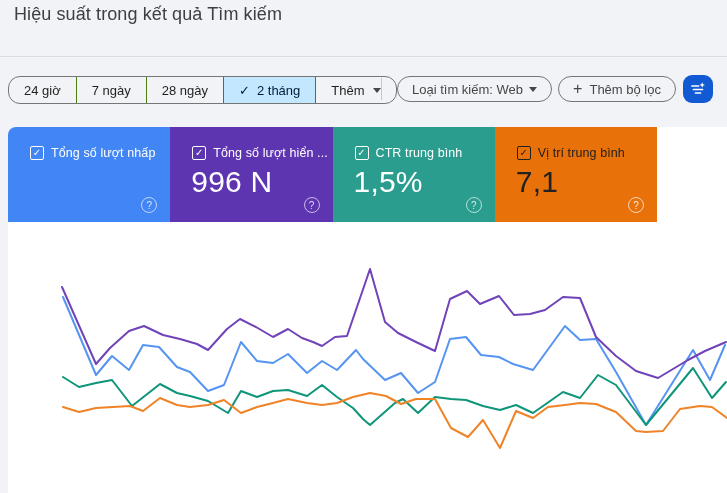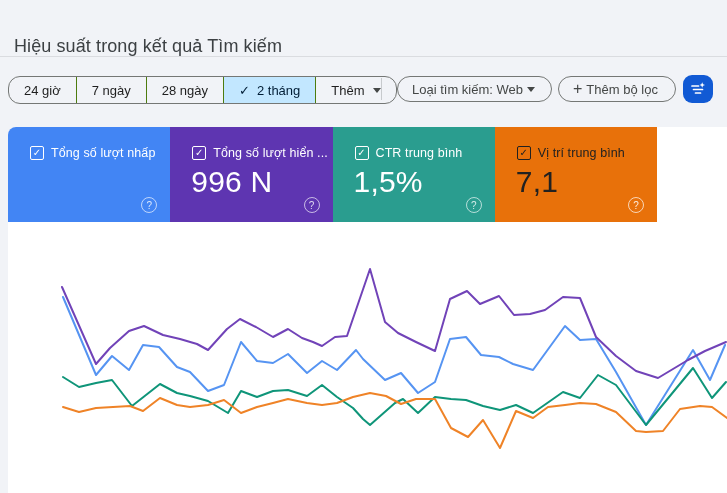--- a/index.html
+++ b/index.html
@@ -3,21 +3,21 @@
 <meta charset="utf-8">
 <style>
   html,body{margin:0;padding:0;}
   body{
     width:727px;height:493px;position:relative;overflow:hidden;
     background:#f1f3f7;
     font-family:"Liberation Sans","DejaVu Sans",sans-serif;
     -webkit-font-smoothing:antialiased;
   }
   .page-title{
-    position:absolute;left:14px;top:36px;
+    position:absolute;left:14px;top:4px;
     font-size:18px;color:#3c4043;font-weight:400;letter-spacing:.1px;
   }
   .header-divider{
     position:absolute;left:0;top:56px;width:727px;height:1px;background:#dadce0;
   }
 
   
   .segmented{
     position:absolute;left:8px;top:76px;height:26px;
     display:inline-flex;align-items:stretch;
@@ -34,21 +34,21 @@
   .segment .caret{margin-left:8px;}
   .caret{
     width:0;height:0;border-left:4.5px solid transparent;border-right:4.5px solid transparent;
     border-top:5px solid #444746;display:inline-block;
   }
   .v-divider{
     position:absolute;left:381px;top:78px;width:1px;height:22px;background:#c7cacd;
   }
   .pill{
     position:absolute;top:76px;height:26px;box-sizing:border-box;
-    display:inline-flex;align-items:center;justify-content:flex-start;
+    display:inline-flex;align-items:center;justify-content:space-between;
     border:1px solid #747775;border-radius:14px;background:transparent;
     font-size:13px;color:#444746;cursor:pointer;white-space:nowrap;gap:4px;
     padding:0 14px;
   }
   .pill.search-type{left:397px;width:155px;}
   .pill.add-filter{left:558px;width:118px;}
   .pill .plus{font-size:16px;line-height:1;color:#444746;margin-top:-1px;}
   .filter-btn{
     position:absolute;left:683px;top:75px;width:30px;height:28px;
     border:none;border-radius:9px;display:flex;align-items:center;justify-content:center;

